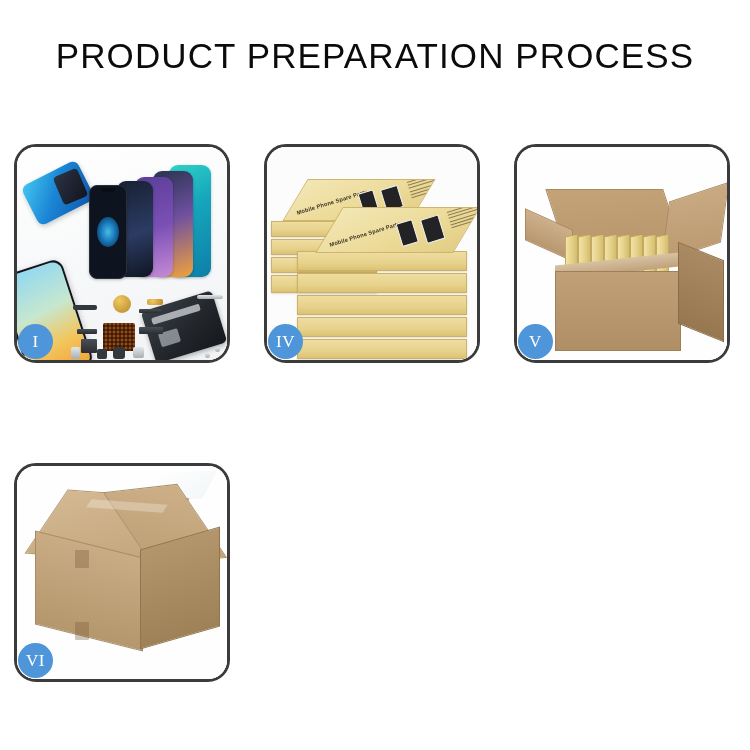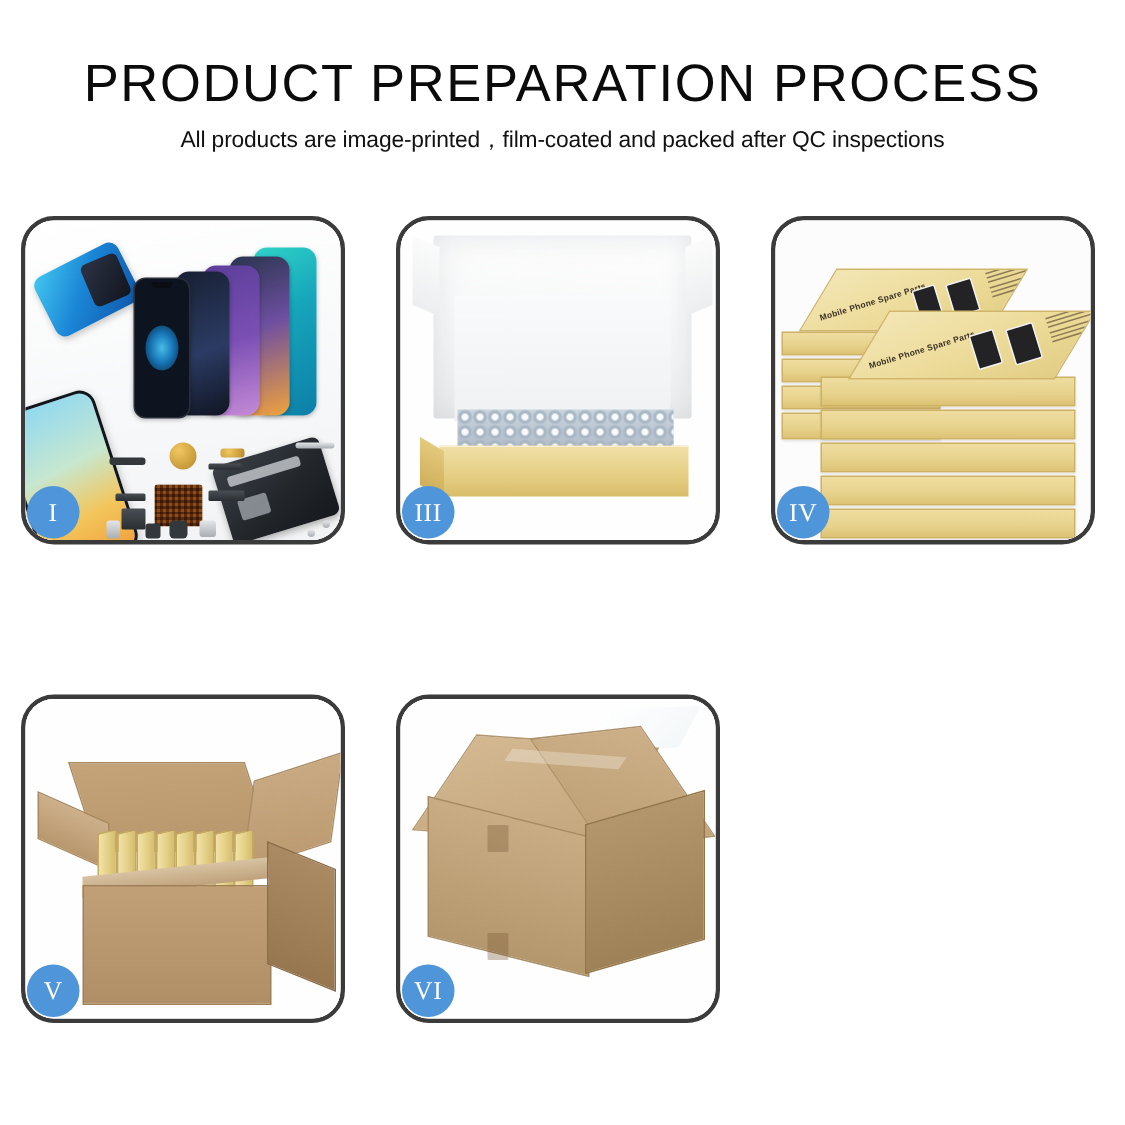--- a/index.html
+++ b/index.html
@@ -352,21 +352,20 @@
       background: linear-gradient(120deg, rgba(255,255,255,.55), rgba(225,235,240,.35));
       transform: skewX(-30deg) rotate(-3deg);
       border-radius:2px;
   }
 </style>
 </head>
 <body>
 
 <div id="header">
   <div id="page-title">PRODUCT PREPARATION PROCESS</div>
-  <div id="page-subtitle">All products are image-printed，film-coated and packed after QC inspections</div>
 </div>
 
 <div id="steps-grid">
 
   <div class="step-panel">
     <div class="panel-clip">
       <div class="p1-bg"></div>
 
       <div class="blue-film"></div>
 
@@ -392,30 +391,20 @@
       <div class="part" style="left:96px;  top:200px; width:12px; height:12px; border-radius:3px;"></div>
       <div class="part silver" style="left:116px; top:200px; width:11px; height:11px;"></div>
       <div class="part silver" style="left:188px; top:206px; width:5px; height:5px; border-radius:50%;"></div>
       <div class="part silver" style="left:198px; top:200px; width:5px; height:5px; border-radius:50%;"></div>
       <div class="part silver" style="left:180px; top:148px; width:26px; height:4px; border-radius:2px;"></div>
     </div>
     <div class="step-badge">I</div>
   </div>
 
 
-  <div class="step-panel">
-    <div class="panel-clip">
-      <div class="b3-bg"></div>
-      <div class="b3-lid"></div>
-      <div class="b3-inner"></div>
-      <div class="b3-wrap"></div>
-      <div class="b3-front"></div>
-    </div>
-    <div class="step-badge">III</div>
-  </div>
 
   <div class="step-panel">
     <div class="panel-clip">
       <div class="b4-bg"></div>
 
       <div class="ybox" style="left:4px;  top:74px;  width:104px; height:14px;"></div>
       <div class="ybox" style="left:4px;  top:92px;  width:104px; height:14px;"></div>
       <div class="ybox" style="left:4px;  top:110px; width:104px; height:14px;"></div>
       <div class="ybox" style="left:4px;  top:128px; width:104px; height:16px;"></div>
 

